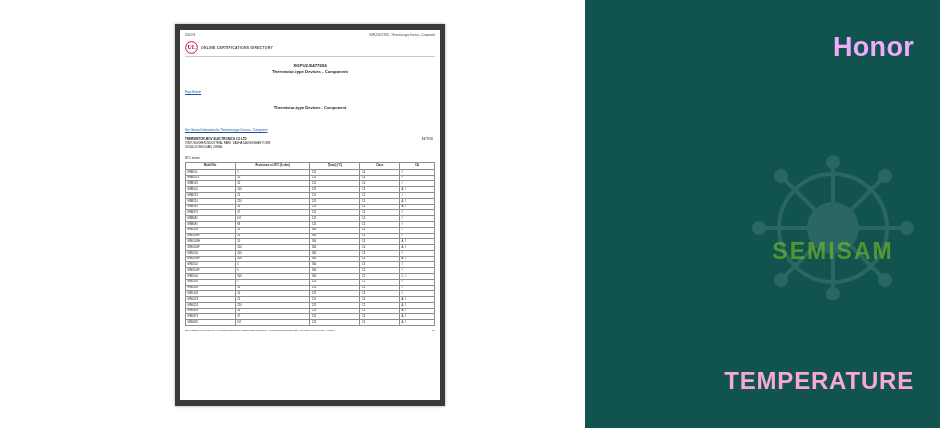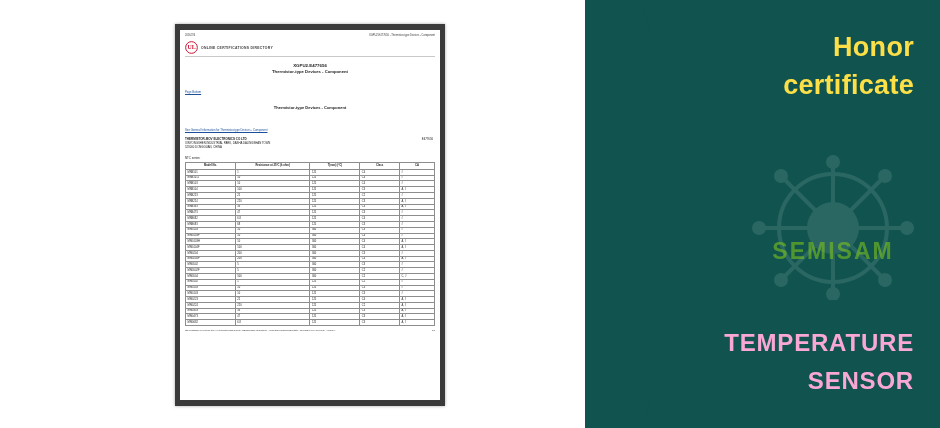--- a/index.html
+++ b/index.html
@@ -48,21 +48,21 @@
     height: 508px;
     background: #11534f;
     border-radius: 0 260px 260px 0 / 0 254px 254px 0;
   }
 
   .panel-title {
     position: absolute;
     right: 26px;
     top: 28px;
     text-align: right;
-    color: #fde047;
+    color: #f0abfc;
     font-size: 27px;
     line-height: 38px;
     font-weight: bold;
     letter-spacing: 0.3px;
   }
   .panel-subtitle {
     position: absolute;
     right: 26px;
     bottom: 28px;
     text-align: right;
@@ -533,22 +533,20 @@
           <circle cx="152" cy="26" r="7" fill="#bfe0de" stroke="none"></circle>
           <circle cx="48" cy="130" r="7" fill="#bfe0de" stroke="none"></circle>
           <circle cx="152" cy="130" r="7" fill="#bfe0de" stroke="none"></circle>
         </g>
       </svg>
     </div>
     <div class="watermark-text">SEMISAM</div>
 
     <div class="panel-title">
       <div>Honor</div>
-      <div>certificate</div>
     </div>
 
     <div class="panel-subtitle">
       <div>TEMPERATURE</div>
-      <div>SENSOR</div>
     </div>
   </div>
 
 </div>
 
 </body></html>

